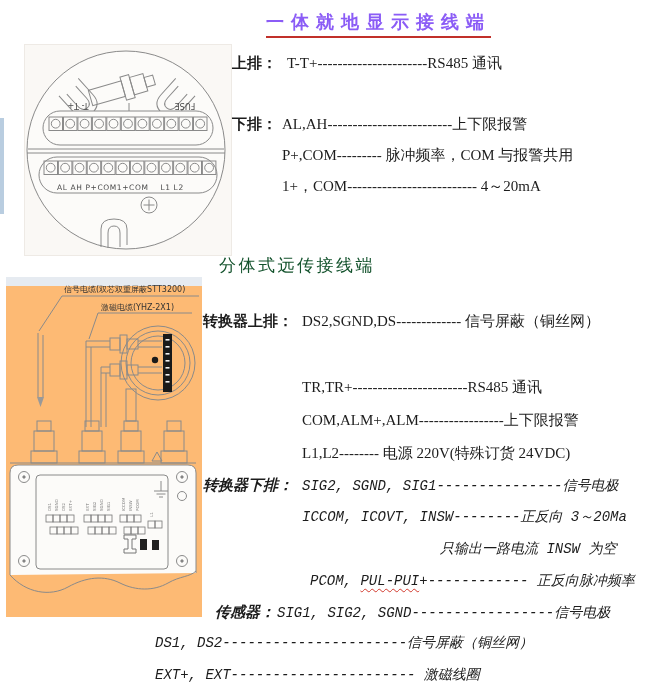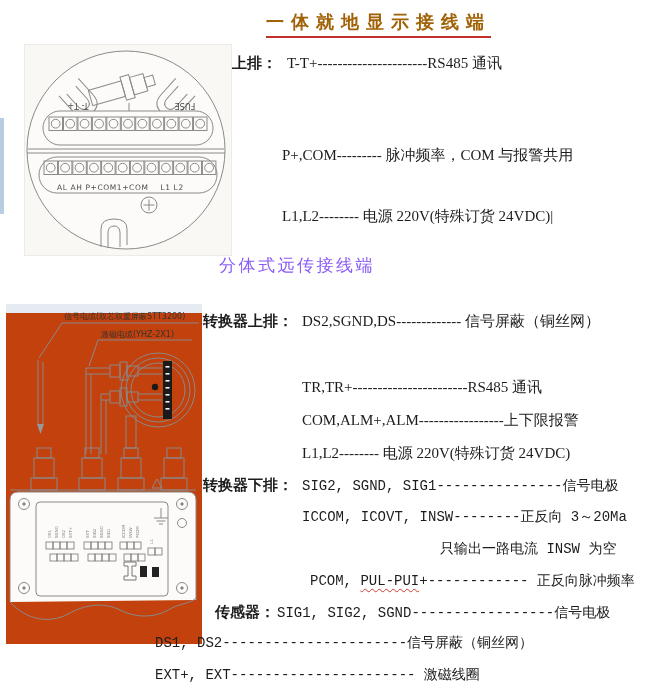--- a/index.html
+++ b/index.html
@@ -1,29 +1,29 @@
 <!DOCTYPE html>
 <html><head>
 <meta charset="utf-8">
 <style>
   html,body{margin:0;padding:0;background:#fff;}
   .page{position:relative;width:648px;height:684px;background:#ffffff;overflow:hidden;
         font-family:"Liberation Serif","DejaVu Serif",serif;color:#1c1c1c;}
   .title{position:absolute;left:266px;top:10px;font-size:18px;font-weight:bold;
-         color:#a16207;letter-spacing:7px;border-bottom:2px solid #c1302a;padding-bottom:2px;}
-  .subtitle{position:absolute;left:219px;top:254px;font-size:17px;letter-spacing:2.5px;color:#8b5cf6;}
+         color:#8b5cf6;letter-spacing:7px;border-bottom:2px solid #c1302a;padding-bottom:2px;}
+  .subtitle{position:absolute;left:219px;top:254px;font-size:17px;letter-spacing:2.5px;color:#14532d;}
   .row{position:absolute;font-size:15px;white-space:pre;line-height:22px;}
   .row .lbl{display:inline-block;font-weight:bold;}
   .w55{width:55px;} .w50{width:50px;} .w99{width:99px;} .w62{width:62px;}
-  .mono{font-family:"Liberation Mono","DejaVu Sans Mono",monospace;font-size:14px;}
+  .mono{font-family:"Liberation Mono","DejaVu Sans Mono",monospace;font-size:14px;font-style:italic;}
   .wavy{text-decoration:underline wavy #d23a2e 1px;text-underline-offset:3px;}
   .edge-blue{position:absolute;left:0;top:118px;width:4px;height:96px;background:#b9cde0;}
   .d1box{position:absolute;left:24px;top:44px;width:206px;height:210px;background:#faf8f5;
          border:1px solid #eeeae5;}
-  .d2box{position:absolute;left:6px;top:304px;width:196px;height:340px;background:#c2410c;}
+  .d2box{position:absolute;left:6px;top:277px;width:196px;height:340px;background:#fdba74;}
   svg{display:block;}
 </style>
 </head>
 <body>
 
 <div class="page">
 
   <div class="edge-blue"></div>
 
   <div class="title">一体就地显示接线端</div>
@@ -155,22 +155,23 @@
       </g>
       <g fill="#4a4a4a" font-family="DejaVu Sans, sans-serif">
         <text x="53" y="64" font-size="8" text-anchor="middle" transform="rotate(180 53 61)">T- T+</text>
         <text x="160" y="64" font-size="8" text-anchor="middle" transform="rotate(180 160 61)">FUSE</text>
         <text x="32" y="145" font-size="7.5" letter-spacing="0.6" xml:space="preserve">AL AH P+COM1+COM    L1 L2</text>
       </g>
     </svg>
   </div>
 
   <div class="row" style="left:232px;top:52px"><span class="lbl w55">上排：</span><span>T-T+----------------------RS485 通讯</span></div>
+  <div class="row" style="left:232px;top:113px"><span class="lbl w50">下排：</span><span>AL,AH-------------------------上下限报警</span></div>
   <div class="row" style="left:282px;top:144px"><span>P+,COM--------- 脉冲频率，COM 与报警共用</span></div>
-  <div class="row" style="left:282px;top:205px"><span>L1,L2-------- 电源 220V(特殊订货 24VDC)|</span></div>
+  <div class="row" style="left:282px;top:175px"><span>1+，COM-------------------------- 4～20mA</span></div>
 
   <div class="subtitle">分体式远传接线端</div>
 
   <div class="d2box">
     <svg width="196" height="340" viewBox="0 0 196 340">
       <rect x="0" y="0" width="196" height="9" fill="#e6ebf1"></rect>
       <g stroke="#8a8a8a" fill="none" stroke-width="1">
         <line x1="56" y1="19" x2="193" y2="19"></line>
         <polyline points="56,19 33,54"></polyline>
         <line x1="92" y1="36" x2="186" y2="36"></line>

